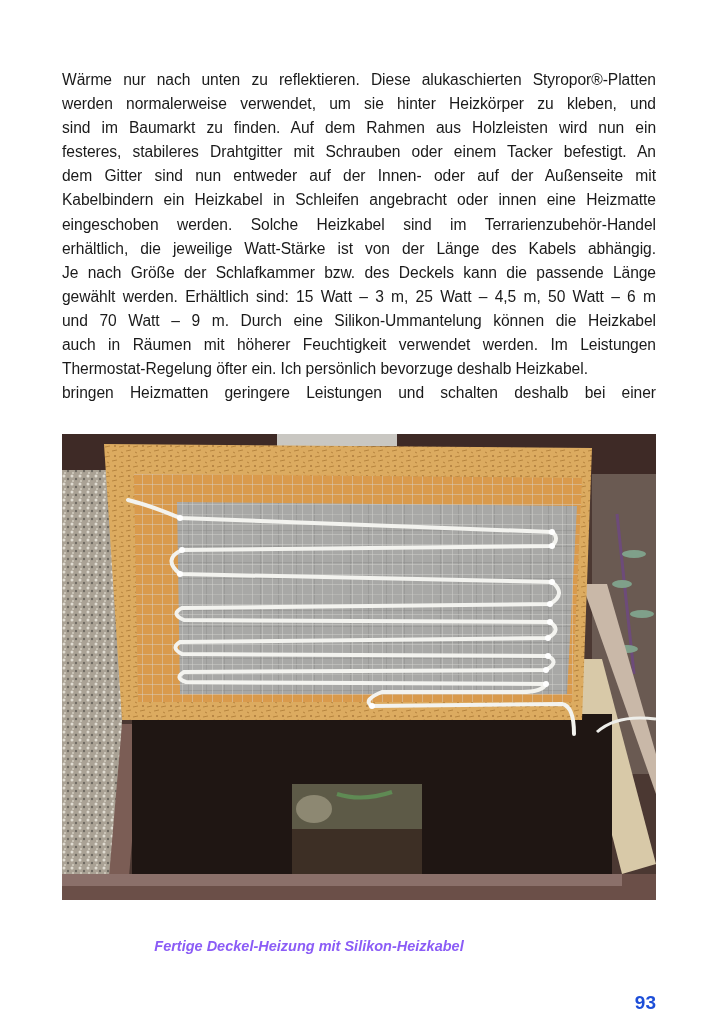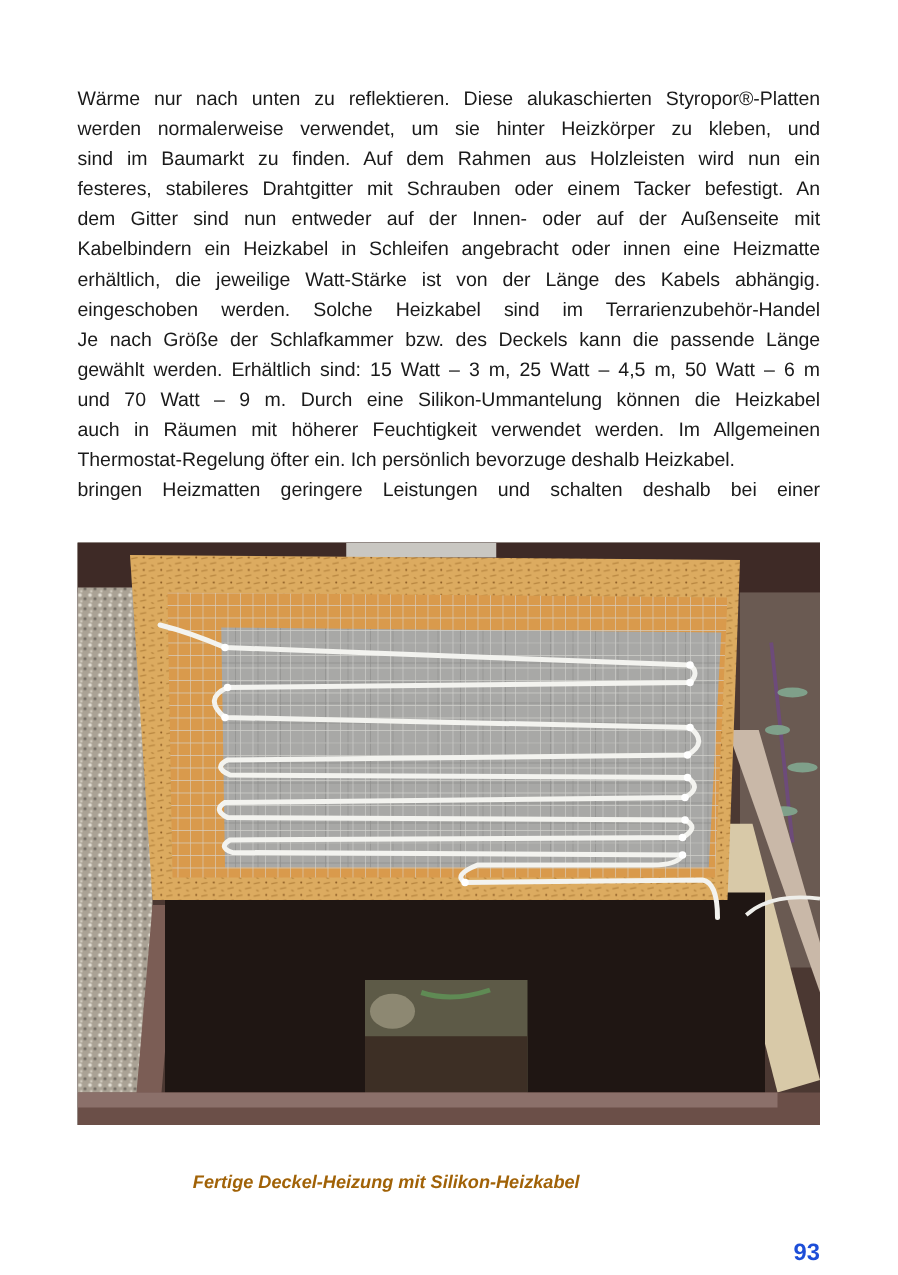--- a/index.html
+++ b/index.html
@@ -13,45 +13,45 @@
     }
     .body-text .line { display: block; text-align: justify; text-align-last: justify; white-space: nowrap; height: 24.1px; }
     .body-text .line.last { text-align-last: left; }
     .figure {
       position: absolute; left: 62px; top: 422px; width: 594px; height: 466px;
       overflow: hidden; background: #4a3a33;
     }
     .figure svg { display: block; }
     .caption {
       position: absolute; left: 0; width: 618px; top: 926px; text-align: center;
-      font-size: 14.5px; font-weight: bold; font-style: italic; color: #a16207;
+      font-size: 14.5px; font-weight: bold; font-style: italic; color: #8b5cf6;
       padding-left: 0px;
     }
     .page-number {
       position: absolute; right: 62px; top: 980px; font-size: 19px; font-weight: bold; color: #1d4ed8;
     }
   </style>
 </head>
 <body>
 
 <div class="page">
 
   <div class="body-text">
     <span class="line">Wärme nur nach unten zu reflektieren. Diese alukaschierten Styropor®-Platten</span>
     <span class="line">werden normalerweise verwendet, um sie hinter Heizkörper zu kleben, und</span>
     <span class="line">sind im Baumarkt zu finden. Auf dem Rahmen aus Holzleisten wird nun ein</span>
     <span class="line">festeres, stabileres Drahtgitter mit Schrauben oder einem Tacker befestigt. An</span>
     <span class="line">dem  Gitter sind nun entweder auf der Innen- oder auf der Außenseite mit</span>
     <span class="line">Kabelbindern ein Heizkabel in Schleifen angebracht oder innen eine Heizmatte</span>
+    <span class="line">eingeschoben werden. Solche Heizkabel sind im Terrarienzubehör-Handel</span>
     <span class="line">erhältlich, die jeweilige Watt-Stärke ist von der Länge des Kabels abhängig.</span>
-    <span class="line">eingeschoben werden. Solche Heizkabel sind im Terrarienzubehör-Handel</span>
     <span class="line">Je nach Größe der Schlafkammer bzw. des Deckels kann die passende Länge</span>
     <span class="line">gewählt werden. Erhältlich sind: 15 Watt – 3 m, 25 Watt – 4,5 m, 50 Watt – 6 m</span>
     <span class="line">und 70 Watt – 9 m. Durch eine Silikon-Ummantelung können die Heizkabel</span>
-    <span class="line">auch in Räumen mit höherer Feuchtigkeit verwendet werden. Im Allgemeinen</span>
+    <span class="line">auch in Räumen mit höherer Feuchtigkeit verwendet werden. Im Leistungen</span>
     <span class="line last">Thermostat-Regelung öfter ein. Ich  persönlich bevorzuge deshalb Heizkabel.</span>
     <span class="line">bringen Heizmatten geringere Leistungen und schalten deshalb bei einer</span>
   </div>
 
   <div class="figure">
     <svg width="594" height="466" viewBox="0 0 594 466" xmlns="http://www.w3.org/2000/svg">
       <defs>
         <pattern id="mesh" width="10" height="10" patternUnits="userSpaceOnUse">
           <path d="M10 0 L0 0 0 10" fill="none" stroke="#d8d8d4" stroke-width="1"></path>
         </pattern>

